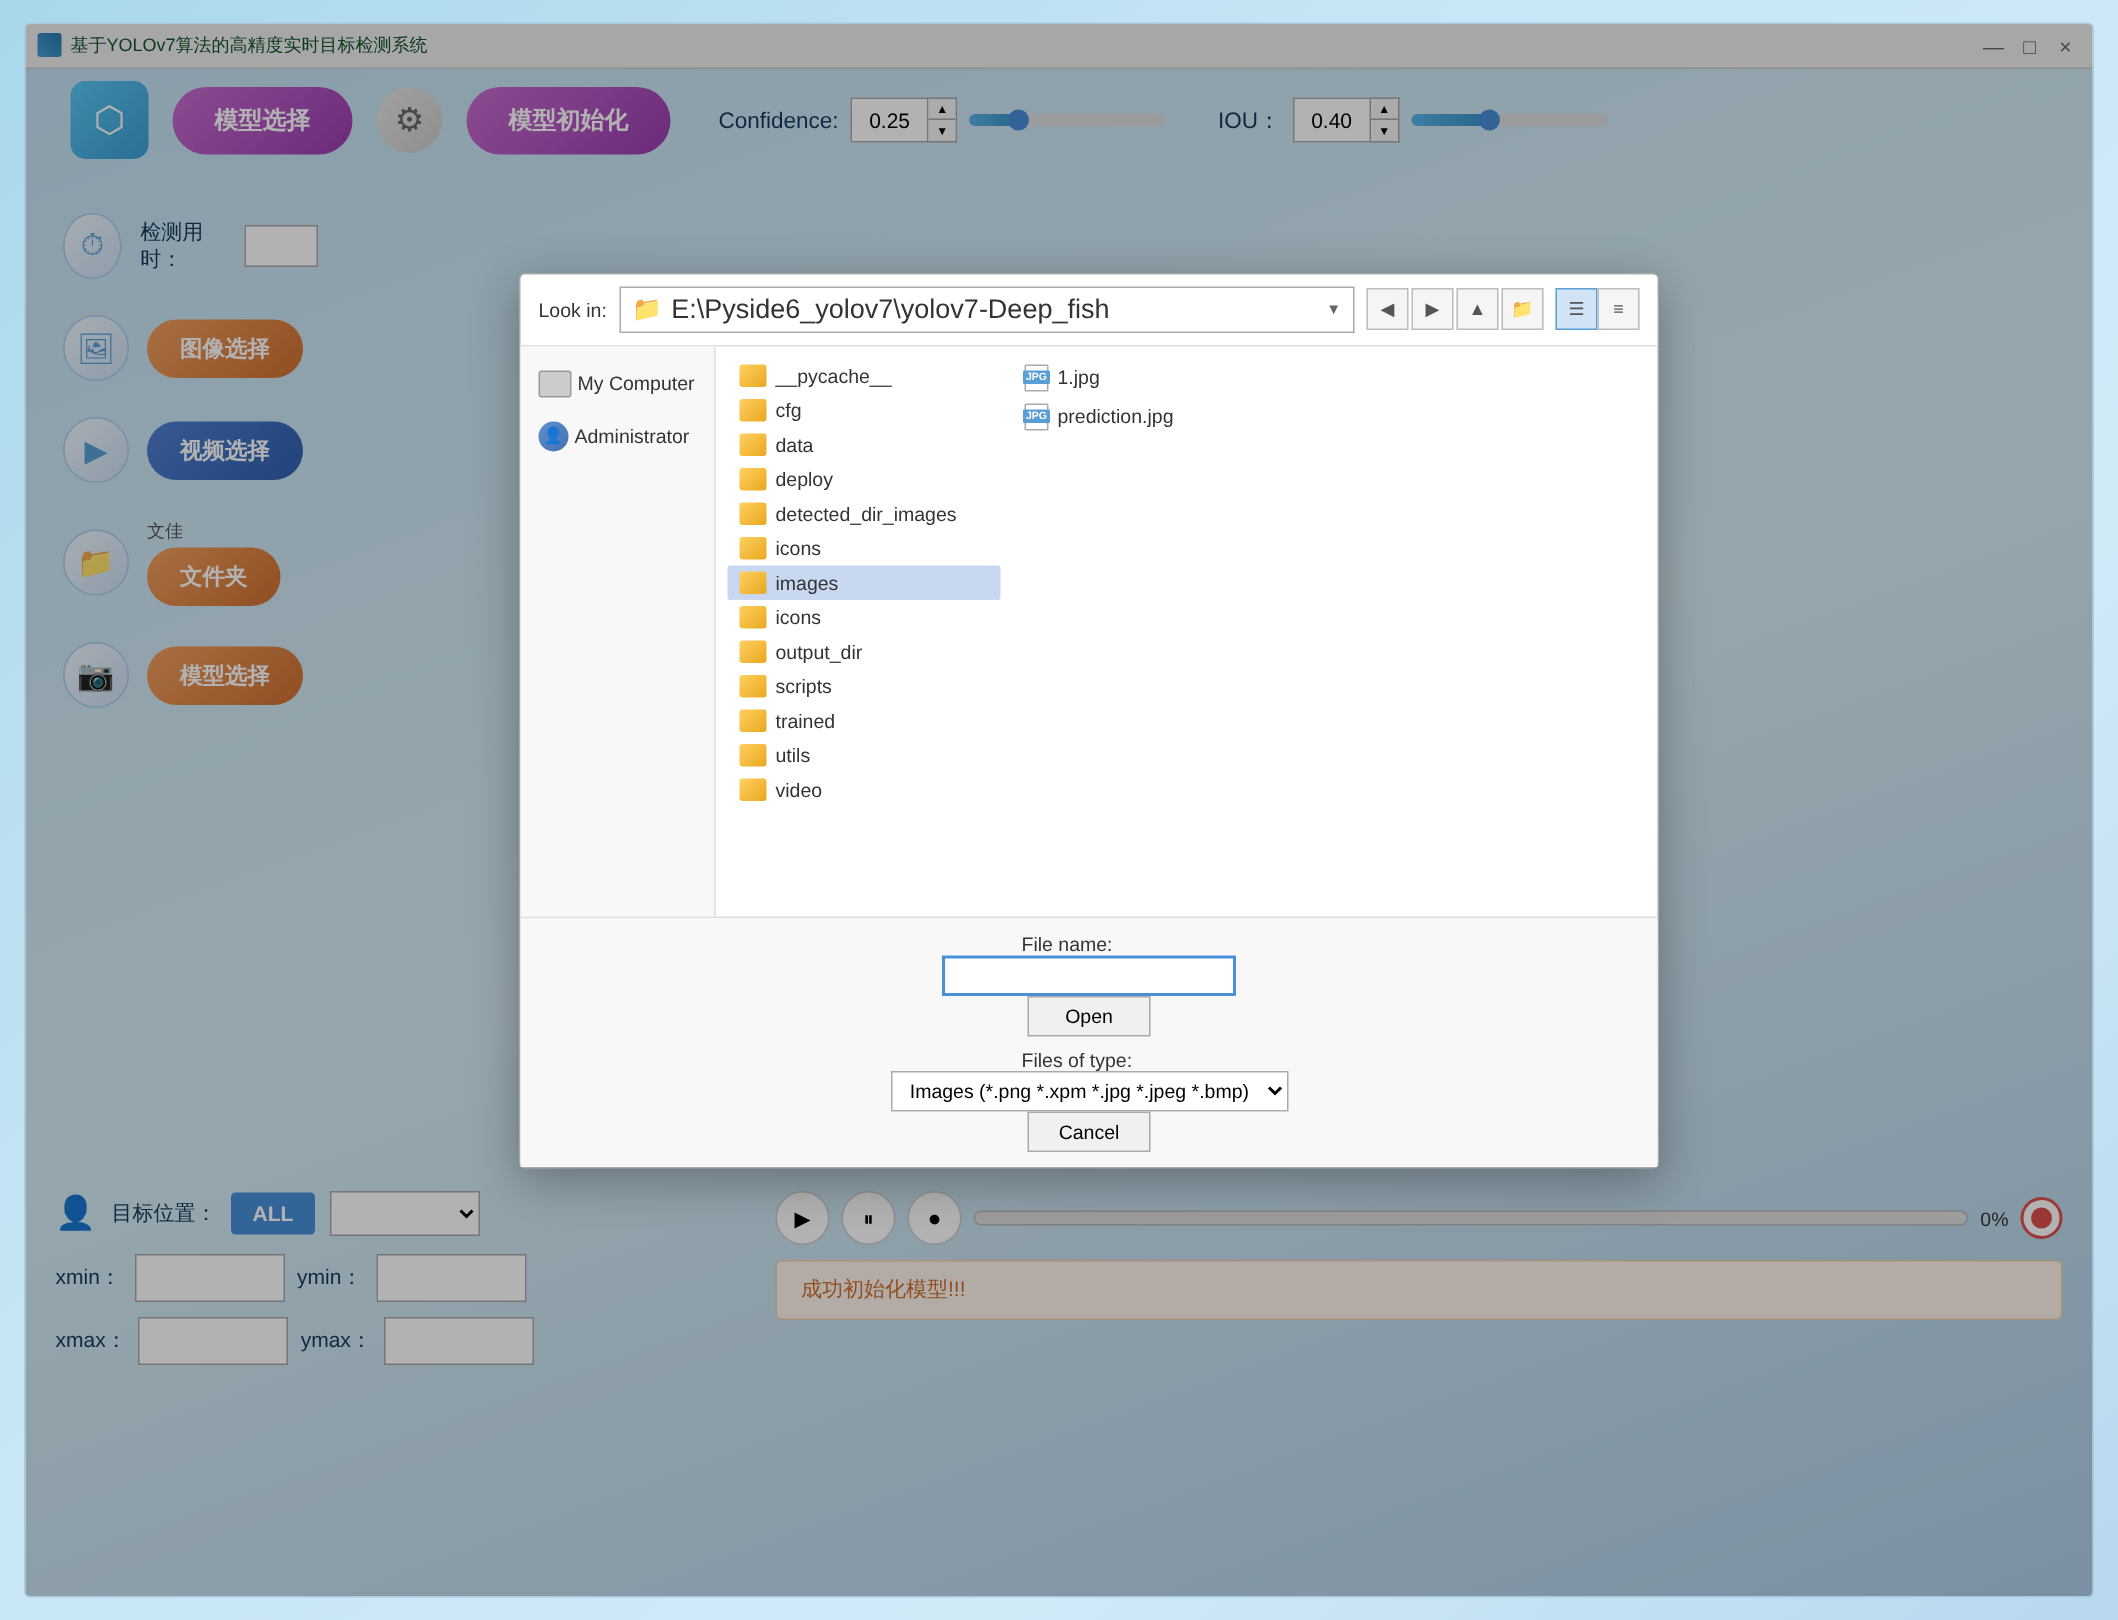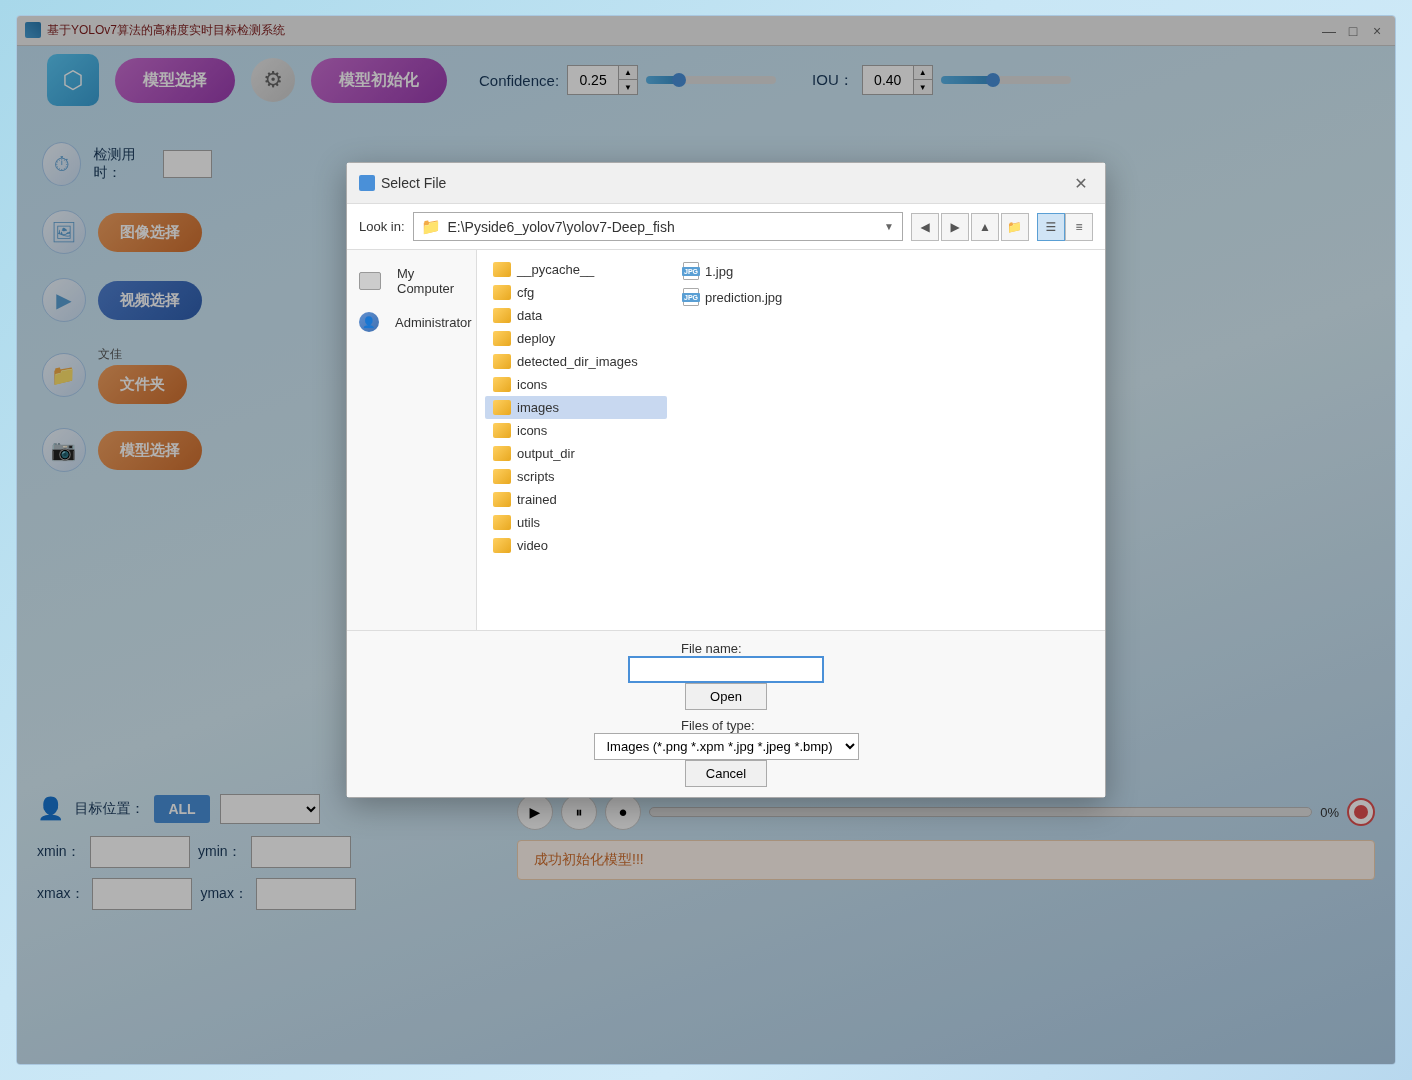--- a/index.html
+++ b/index.html
@@ -32,21 +32,21 @@
       align-items: center;
       justify-content: space-between;
       padding: 0 8px;
       border-bottom: 1px solid #ccc;
     }
     .title-bar-left {
       display: flex;
       align-items: flex-start;
       gap: 6px;
       font-size: 12px;
-      color: #7f1d1d;
+      color: #14532d;
     }
     .title-bar-icon {
       width: 16px;
       height: 16px;
       background: linear-gradient(45deg, #4a9fd4, #2a7ab0);
       border-radius: 2px;
     }
     .title-bar-controls {
       display: flex;
       gap: 4px;
@@ -451,21 +451,21 @@
       padding: 4px 8px;
       gap: 6px;
       min-width: 0;
     }
     .lookin-folder-icon {
       font-size: 16px;
       color: #d4a020;
     }
     .lookin-text {
       flex: 1;
-      font-size: 14px;
+      font-size: 18px;
       color: #333;
       overflow: hidden;
       text-overflow: ellipsis;
       white-space: nowrap;
     }
     .lookin-arrow {
       font-size: 10px;
       color: #666;
     }
     .nav-btns {
@@ -509,21 +509,21 @@
     }
     .dialog-sidebar {
       width: 130px;
       background: #f8f8f8;
       border-right: 1px solid #ddd;
       padding: 8px 0;
     }
     .dialog-sidebar-item {
       display: flex;
       align-items: center;
-      gap: 16px;
+      gap: 4px;
       padding: 8px 12px;
       cursor: pointer;
       font-size: 13px;
       color: #333;
     }
 
     
     .dialog-file-list {
       flex: 1;
       padding: 8px;
@@ -829,27 +829,20 @@
       </div>
       <div class="status-bar">
         <span>成功初始化模型!!!</span>
       </div>
     </div>
   </div>
 
   <div class="dialog-overlay">
     <div class="file-dialog">
 
-      <div class="dialog-title-bar">
-        <div class="dialog-title">
-          <div class="dialog-title-icon"></div>
-          <span>Select File</span>
-        </div>
-        <button class="dialog-close">✕</button>
-      </div>
 
       <div class="dialog-toolbar">
         <span class="lookin-label">Look in:</span>
         <div class="lookin-combo">
           <span class="lookin-folder-icon">📁</span>
           <span class="lookin-text">E:\Pyside6_yolov7\yolov7-Deep_fish</span>
           <span class="lookin-arrow">▼</span>
         </div>
         <div class="nav-btns">
           <button class="nav-btn">◀</button>

